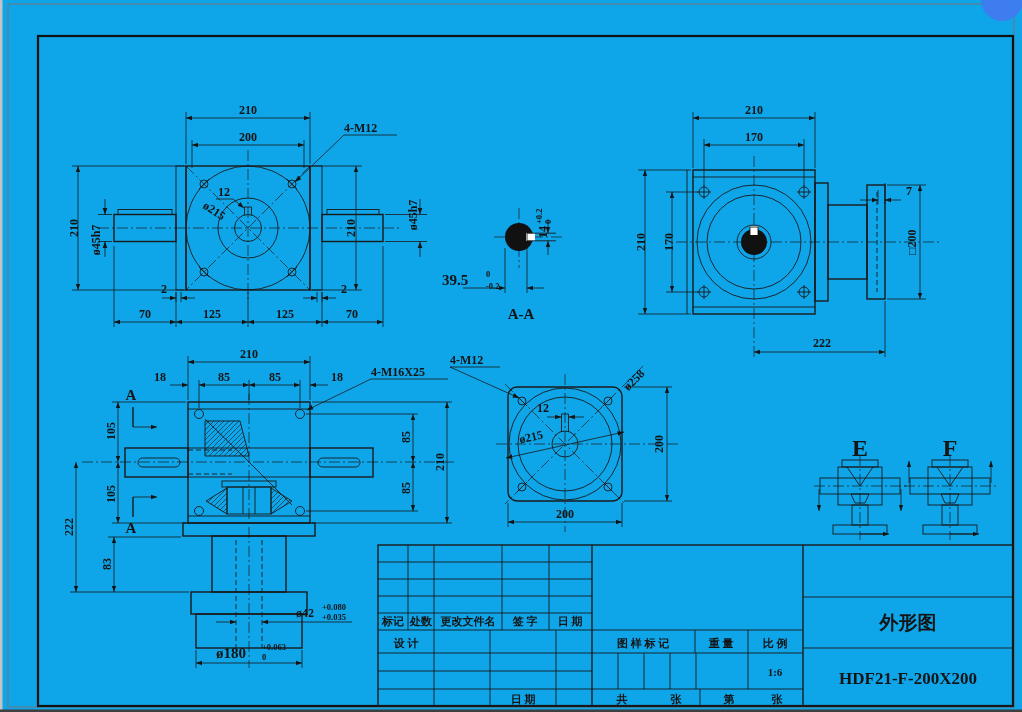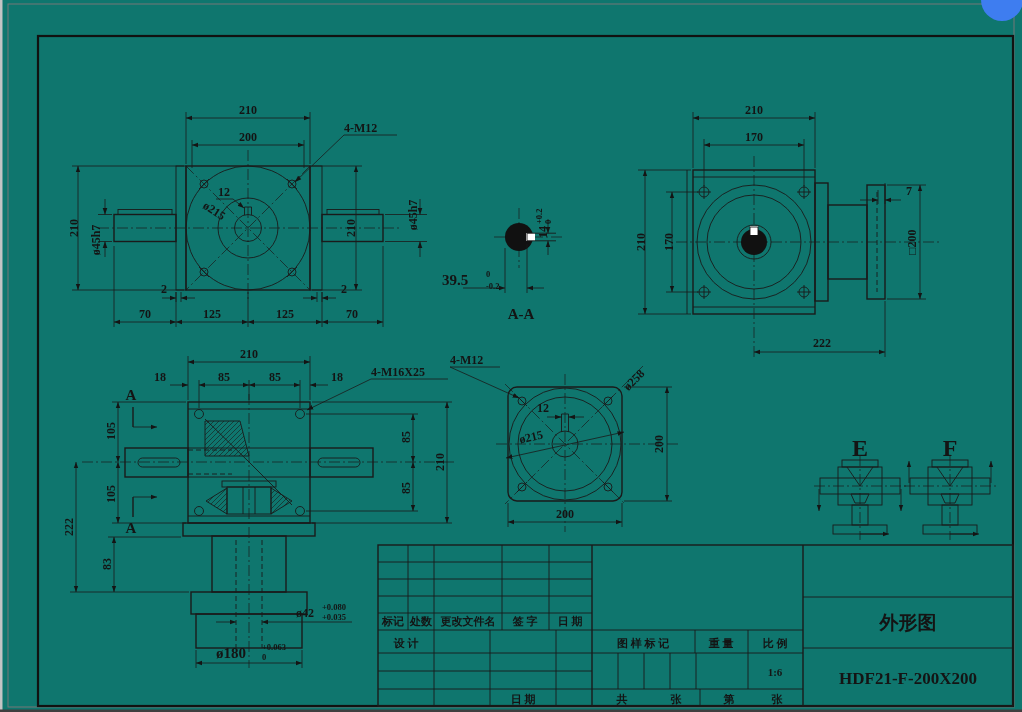--- a/index.html
+++ b/index.html
@@ -1,16 +1,16 @@
 <!DOCTYPE html>
 <html><head>
 <meta charset="utf-8">
 <style>
   html,body{margin:0;padding:0;background:#fff;}
-  .stage{position:relative;width:1022px;height:712px;background:#0f766e;overflow:hidden;}
+  .stage{position:relative;width:1022px;height:712px;background:#0ea5e9;overflow:hidden;}
   svg{display:block;}
   svg text{user-select:none;}
   .d   {font:700 12px "Liberation Serif", serif; fill:#141414;}
   .t   {font:700 8.5px "Liberation Serif", serif; fill:#141414;}
   .big {font:700 15px "Liberation Serif", serif; fill:#141414;}
   .ef  {font:700 24px "Liberation Serif", serif; fill:#141414;}
   .cjk {font:700 11px "Liberation Serif","DejaVu Sans",serif; fill:#141414;}
   .name{font:700 19px "Liberation Serif","DejaVu Sans",serif; fill:#141414;}
   .model{font:700 17px "Liberation Serif", serif; fill:#141414;}
   .o  {stroke:#1a1a1a;stroke-width:1.4;fill:none;}

